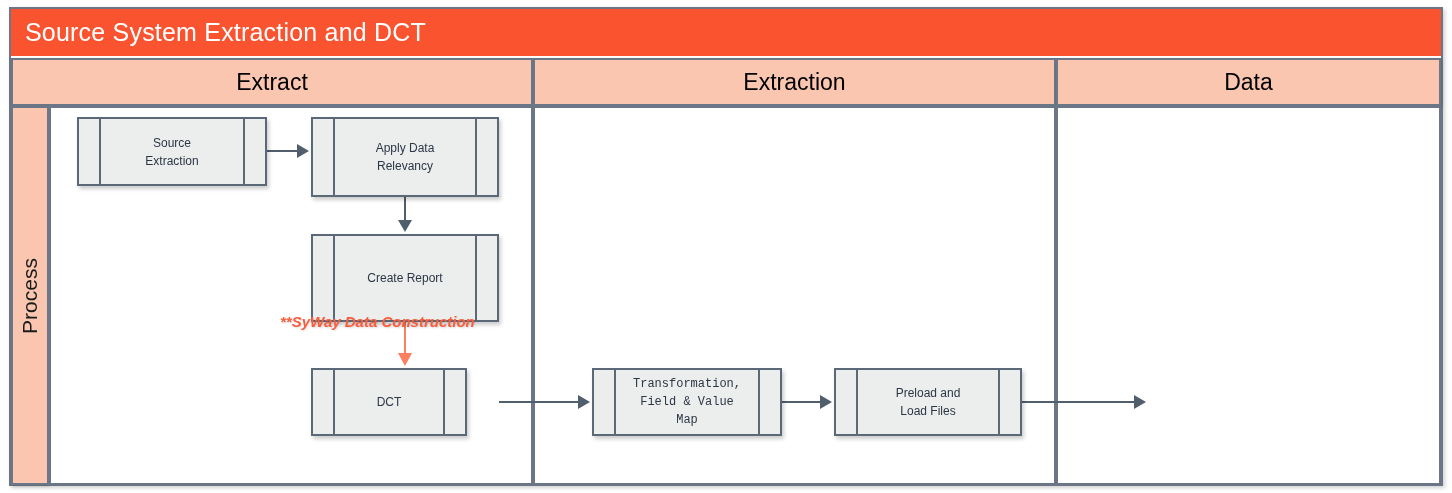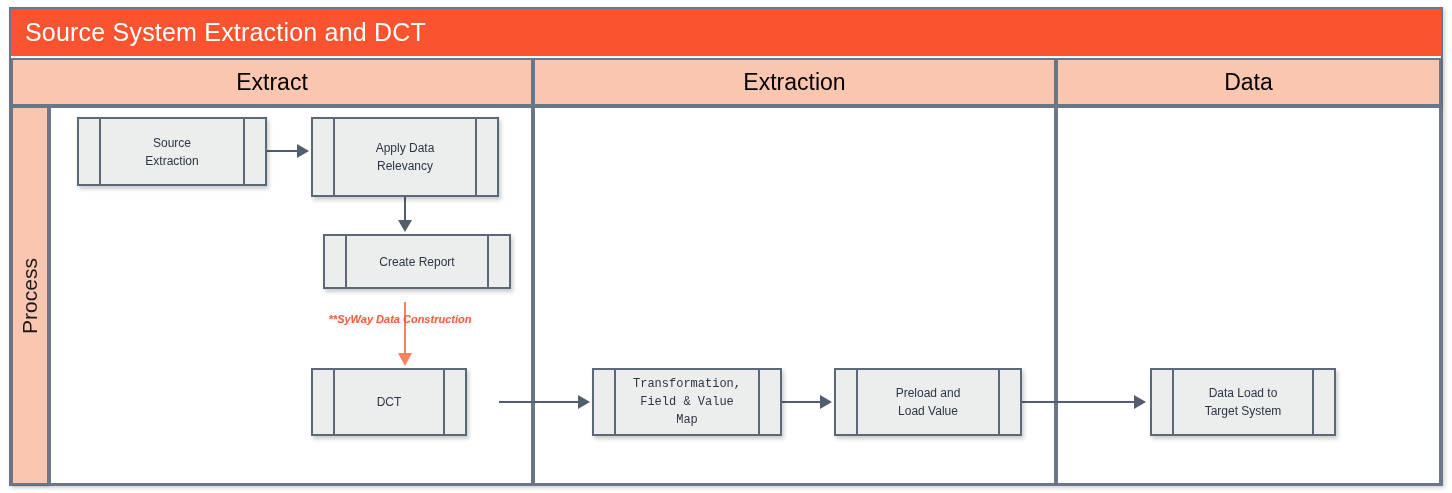--- a/index.html
+++ b/index.html
@@ -136,21 +136,21 @@
     text-align: center;
     font-size: 12px;
     line-height: 18px;
     color: #2c3645;
     white-space: pre-line;
   }
 
   
   #node-source      { left: 77px;   top: 117px; width: 190px; height: 69px; }
   #node-relevancy   { left: 311px;  top: 117px; width: 188px; height: 80px; }
-  #node-report      { left: 311px;  top: 234px; width: 188px; height: 55px; margin-left: 12px; }
+  #node-report      { left: 311px;  top: 234px; width: 188px; height: 88px; }
   #node-dct         { left: 311px;  top: 368px; width: 156px; height: 68px; }
   #node-transform   { left: 592px;  top: 368px; width: 190px; height: 68px; font-family: Liberation Mono, monospace; }
   #node-preload     { left: 834px;  top: 368px; width: 188px; height: 68px; }
   #node-dataload    { left: 1150px; top: 368px; width: 186px; height: 68px; }
 
   
   .conn {
     position: absolute;
     background: #515e6e;
     z-index: 3;
@@ -190,22 +190,22 @@
     border-top: 13px solid #fa8060;
     z-index: 4;
   }
 
   
   .annotation {
     position: absolute;
     left: 280px;
     top: 313px;
     width: 240px;
-    text-align: center;
-    font-size: 11px;
+    text-align: left;
+    font-size: 15px;
     font-weight: bold;
     font-style: italic;
     color: #fa5d3c;
     white-space: nowrap;
     z-index: 8;
     text-shadow: 1px 1px 2px rgba(0,0,0,0.12);
   }
 </style>
 </head>
 <body>
@@ -285,25 +285,19 @@
     <div class="bar right"></div>
     <div class="node-label">Transformation,
 Field &amp; Value
 Map</div>
   </div>
 
   <div class="node" id="node-preload">
     <div class="bar left"></div>
     <div class="bar right"></div>
     <div class="node-label">Preload and
-Load Value</div>
-  </div>
-
-  <div class="node" id="node-dataload">
-    <div class="bar left"></div>
-    <div class="bar right"></div>
-    <div class="node-label">Data Load to
-Target System</div>
-  </div>
+Load Files</div>
+  </div>
+
 
   <div class="annotation">**SyWay Data Construction</div>
 
 </div>
 
 </body></html>

